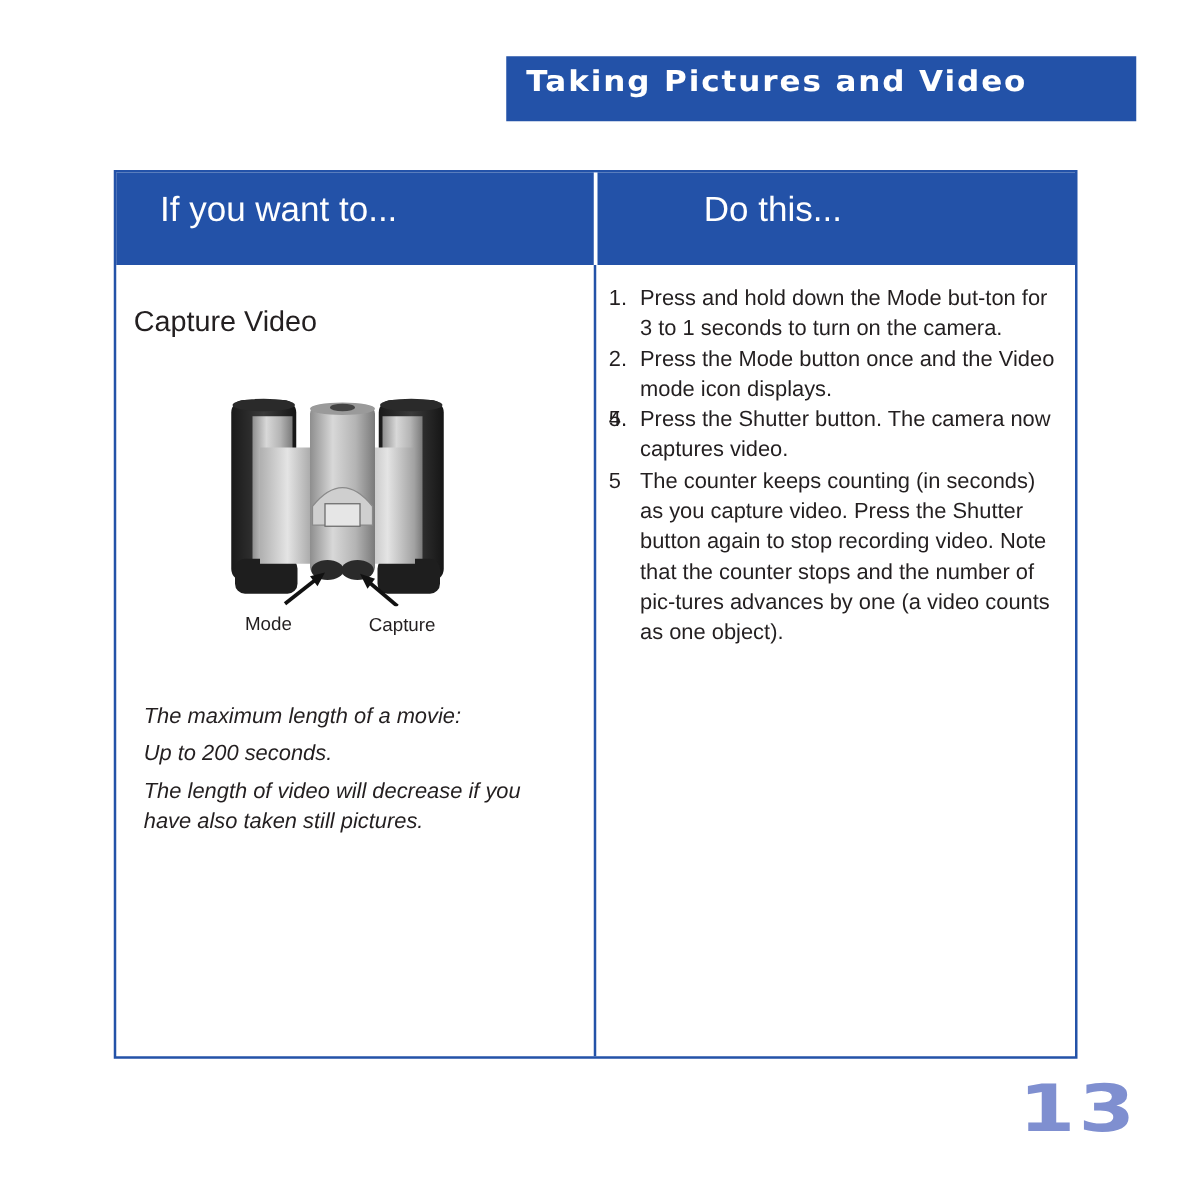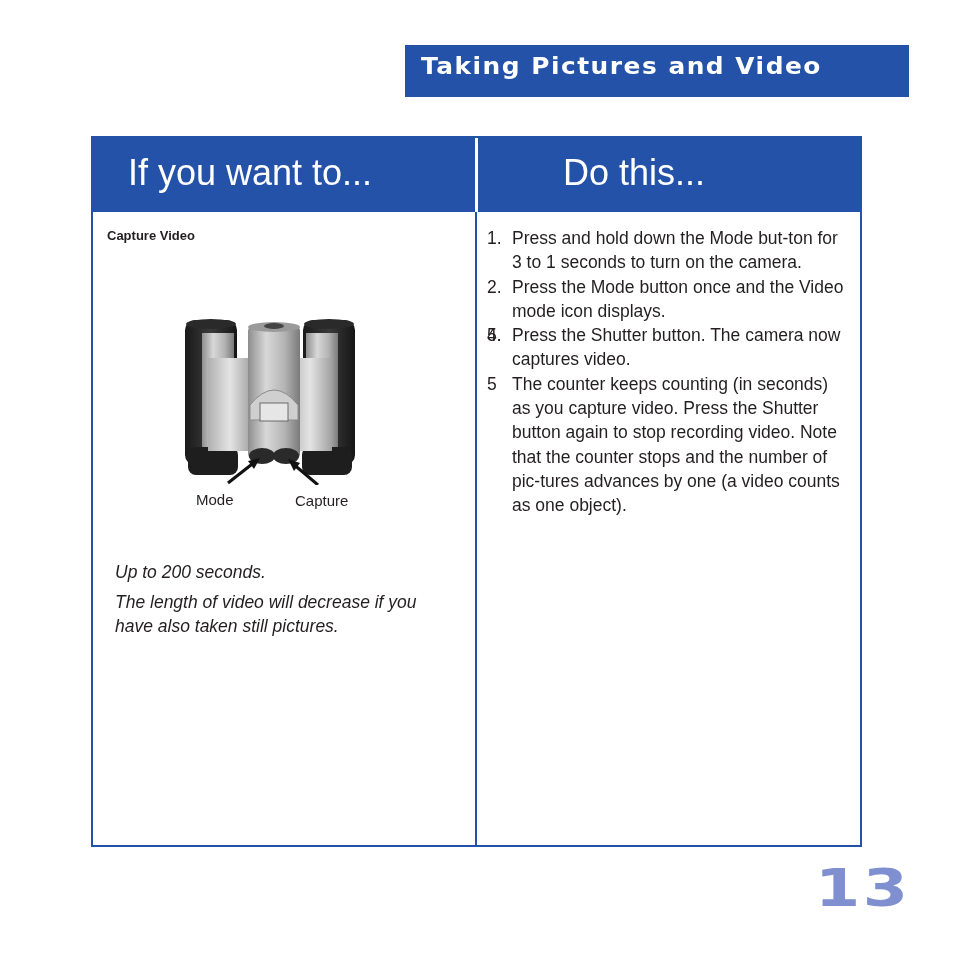--- a/index.html
+++ b/index.html
@@ -10,25 +10,25 @@
       background: #2352a8; }
     .section-banner span { position: absolute; left: 16px; top: 8px; color: #ffffff;
       font-family: "DejaVu Sans", sans-serif; font-weight: bold; font-size: 23px;
       letter-spacing: 1.4px; white-space: nowrap; transform: scaleX(1.08); transform-origin: left center; }
 
     .table { position: absolute; left: 91px; top: 136px; width: 771px; height: 711px;
       border: 2px solid #2352a8; box-sizing: border-box; }
     .head-row { position: absolute; left: 0; top: 0; width: 100%; height: 74px; background: #2352a8; }
     .head-divider { position: absolute; left: 382px; top: 0; width: 3px; height: 74px; background: #ffffff; }
     .body-divider { position: absolute; left: 382px; top: 74px; width: 2px; bottom: 0; background: #2352a8; }
-    .head-cell { position: absolute; top: 14px; color: #ffffff; font-size: 36px; white-space: nowrap; }
+    .head-cell { position: absolute; top: 14px; color: #ffffff; font-size: 28px; white-space: nowrap; }
     .head-left { left: 35px; }
     .head-right { left: 470px; }
 
-    .capture-title { position: absolute; left: 107px; top: 228px; font-weight: bold; font-size: 13px; }
+    .capture-title { position: absolute; left: 107px; top: 244px; font-weight: normal; font-size: 23px; }
 
     .figure { position: absolute; left: 180px; top: 315px; width: 180px; height: 200px; }
     .fig-label { position: absolute; font-size: 15px; white-space: nowrap; }
     .fig-mode { left: 16px; top: 176px; text-align: right; }
     .fig-shutter { left: 115px; top: 177px; }
 
     .notes { position: absolute; left: 115px; top: 560px; width: 330px; font-style: italic; font-size: 17.5px; line-height: 24px; }
     .notes p { margin: 0 0 6px 0; }
 
     .steps { position: absolute; left: 487px; top: 226px; width: 360px; font-size: 17.5px; line-height: 24.3px; }
@@ -103,20 +103,21 @@
     <line x1="48" y1="168" x2="76" y2="146" stroke="#111" stroke-width="3"></line>
     <polygon points="80,143 68,146 74,154" fill="#111"></polygon>
     <line x1="138" y1="170" x2="112" y2="148" stroke="#111" stroke-width="3"></line>
     <polygon points="108,144 114,156 120,148" fill="#111"></polygon>
   </svg>
   <span class="fig-label fig-mode">Mode</span>
   <span class="fig-label fig-shutter">Capture</span>
 </div>
 
 <div class="notes">
+  <p>The maximum length of a movie:</p>
   <p>Up to 200 seconds.</p>
   <p>The length of video will decrease if you have also taken still pictures.</p>
 </div>
 
 <div class="steps">
   <div class="step">
     <span class="num">1.</span>
     <span>Press and hold down the Mode but-ton for 3 to 1 seconds to turn on the camera.</span>
   </div>
   <div class="step">

